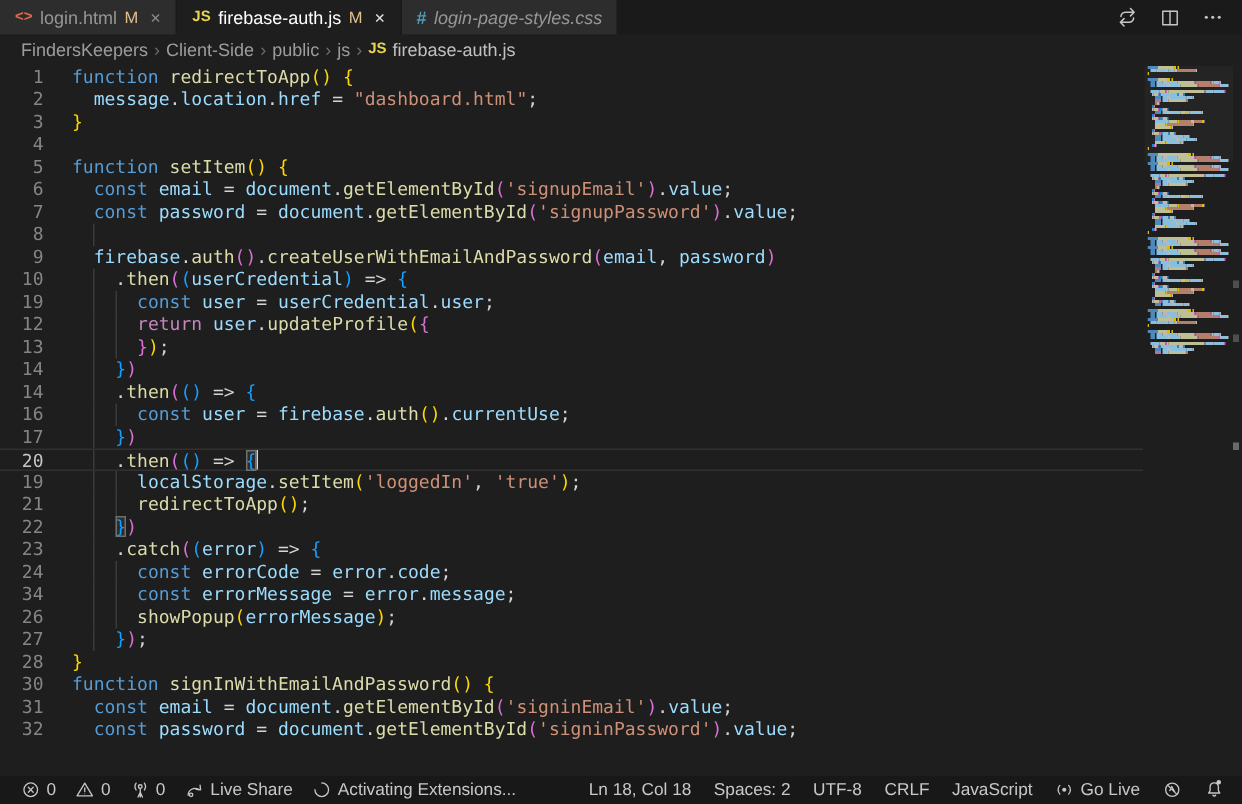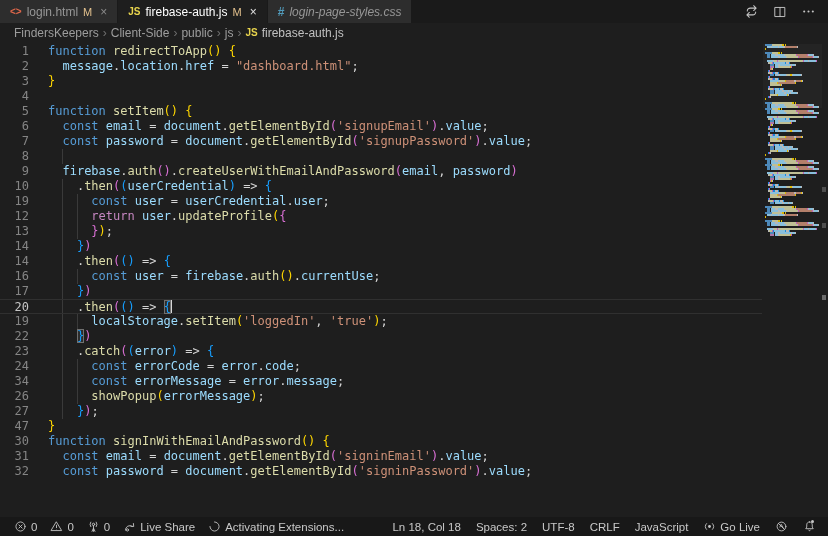--- a/index.html
+++ b/index.html
@@ -195,20 +195,24 @@
         </div>
         <div class="line cur">
           <span class="ln">20</span>
           <span class="lc"><span class="guide" style="left: calc(2ch + 19px);"></span><span class="tk-pl">    </span><span class="tk-pl">.</span><span class="tk-fn">then</span><span class="tk-p2">(</span><span class="tk-p3">()</span><span class="tk-pl"> =&gt; </span><span class="tk-p3 match">{</span><span class="cursor"></span></span>
         </div>
         <div class="line">
           <span class="ln">19</span>
           <span class="lc"><span class="guide" style="left: calc(2ch + 19px);"></span><span class="guide" style="left: calc(4ch + 19px);"></span><span class="tk-pl">      </span><span class="tk-vr">localStorage</span><span class="tk-pl">.</span><span class="tk-fn">setItem</span><span class="tk-p1">(</span><span class="tk-st">'loggedIn'</span><span class="tk-pl">, </span><span class="tk-st">'true'</span><span class="tk-p1">)</span><span class="tk-pl">;</span></span>
         </div>
         <div class="line">
+          <span class="ln">21</span>
+          <span class="lc"><span class="guide" style="left: calc(2ch + 19px);"></span><span class="guide" style="left: calc(4ch + 19px);"></span><span class="tk-pl">      </span><span class="tk-fn">redirectToApp</span><span class="tk-p1">()</span><span class="tk-pl">;</span></span>
+        </div>
+        <div class="line">
           <span class="ln">22</span>
           <span class="lc"><span class="guide" style="left: calc(2ch + 19px);"></span><span class="tk-pl">    </span><span class="tk-p3 match">}</span><span class="tk-p2">)</span></span>
         </div>
         <div class="line">
           <span class="ln">23</span>
           <span class="lc"><span class="guide" style="left: calc(2ch + 19px);"></span><span class="tk-pl">    </span><span class="tk-pl">.</span><span class="tk-fn">catch</span><span class="tk-p2">(</span><span class="tk-p3">(</span><span class="tk-vr">error</span><span class="tk-p3">)</span><span class="tk-pl"> =&gt; </span><span class="tk-p3">{</span></span>
         </div>
         <div class="line">
           <span class="ln">24</span>
           <span class="lc"><span class="guide" style="left: calc(2ch + 19px);"></span><span class="guide" style="left: calc(4ch + 19px);"></span><span class="tk-pl">      </span><span class="tk-kw">const</span><span class="tk-pl"> </span><span class="tk-vr">errorCode</span><span class="tk-pl"> = </span><span class="tk-vr">error</span><span class="tk-pl">.</span><span class="tk-vr">code</span><span class="tk-pl">;</span></span>
@@ -219,21 +223,21 @@
         </div>
         <div class="line">
           <span class="ln">26</span>
           <span class="lc"><span class="guide" style="left: calc(2ch + 19px);"></span><span class="guide" style="left: calc(4ch + 19px);"></span><span class="tk-pl">      </span><span class="tk-fn">showPopup</span><span class="tk-p1">(</span><span class="tk-vr">errorMessage</span><span class="tk-p1">)</span><span class="tk-pl">;</span></span>
         </div>
         <div class="line">
           <span class="ln">27</span>
           <span class="lc"><span class="guide" style="left: calc(2ch + 19px);"></span><span class="tk-pl">    </span><span class="tk-p3">}</span><span class="tk-p2">)</span><span class="tk-pl">;</span></span>
         </div>
         <div class="line">
-          <span class="ln">47</span>
+          <span class="ln">28</span>
           <span class="lc"><span class="tk-p1">}</span></span>
         </div>
         <div class="line">
           <span class="ln">30</span>
           <span class="lc"><span class="tk-kw">function </span><span class="tk-fn">signInWithEmailAndPassword</span><span class="tk-p1">()</span><span class="tk-pl"> </span><span class="tk-p1">{</span></span>
         </div>
         <div class="line">
           <span class="ln">31</span>
           <span class="lc"><span class="tk-pl">  </span><span class="tk-kw">const</span><span class="tk-pl"> </span><span class="tk-vr">email</span><span class="tk-pl"> = </span><span class="tk-vr">document</span><span class="tk-pl">.</span><span class="tk-fn">getElementById</span><span class="tk-p2">(</span><span class="tk-st">'signinEmail'</span><span class="tk-p2">)</span><span class="tk-pl">.</span><span class="tk-vr">value</span><span class="tk-pl">;</span></span>
         </div>

